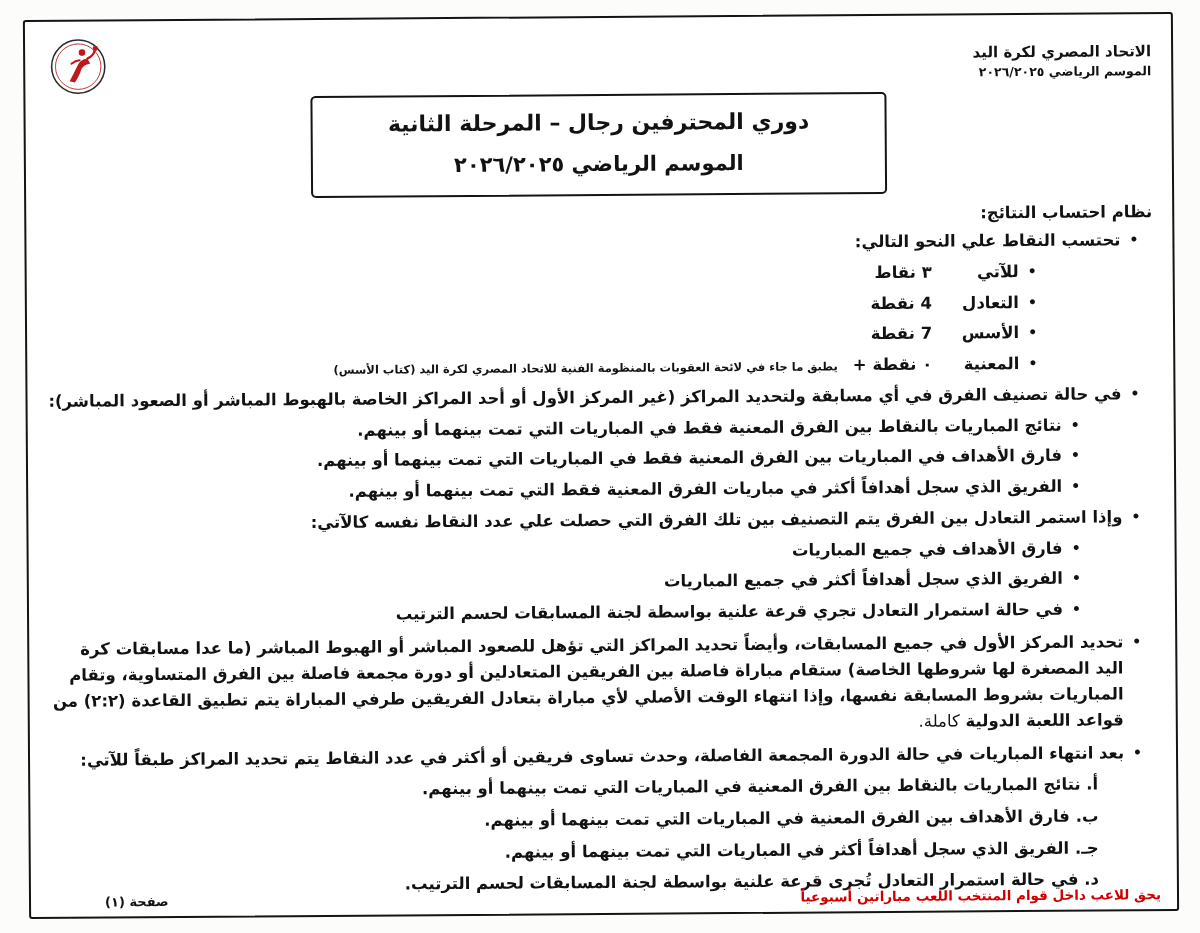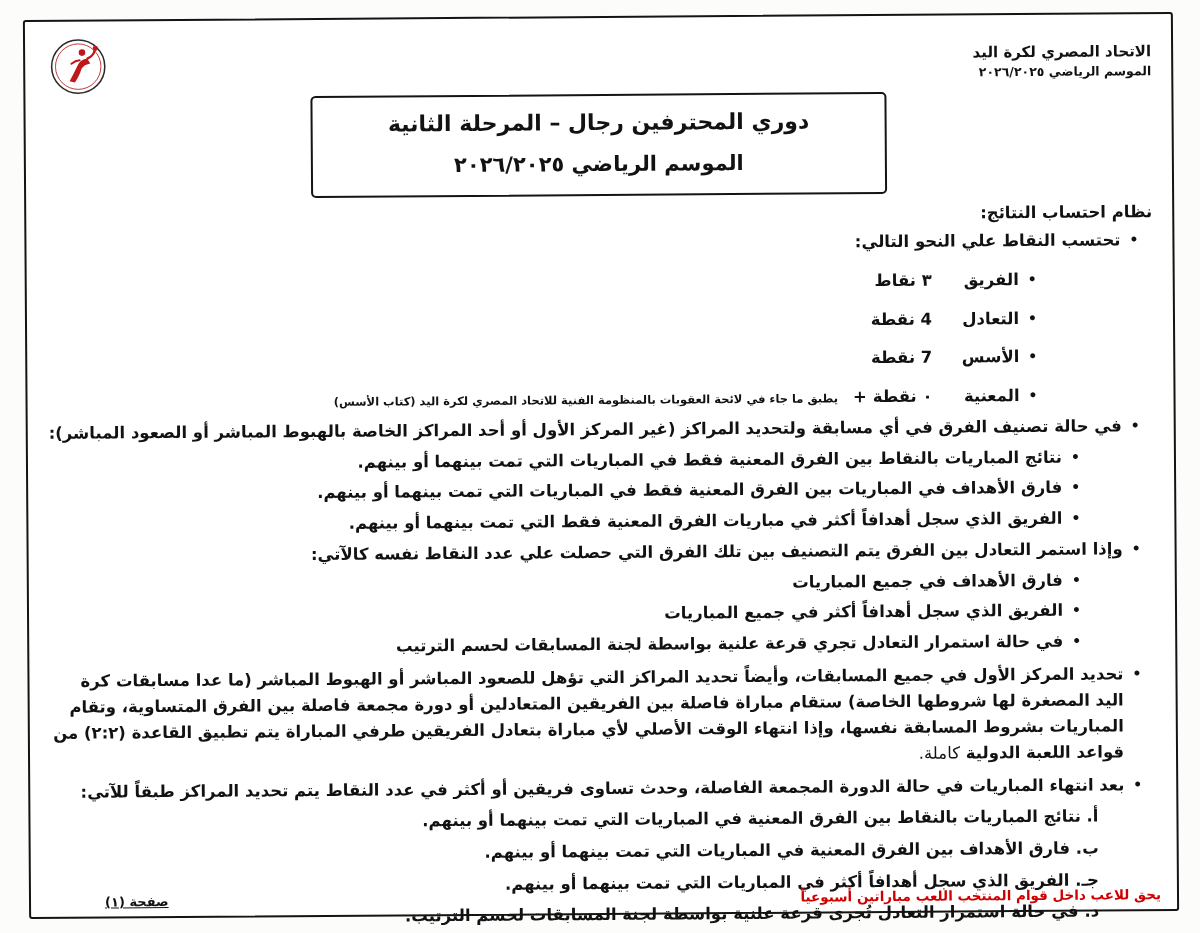--- a/index.html
+++ b/index.html
@@ -46,34 +46,34 @@
   .li { display: flex; align-items: baseline; gap: 9px; margin: 0 0 9px 0;
         font-size: 16.5px; font-weight: 600; line-height: 1.32; text-align: right; }
   .li .blt { flex: 0 0 auto; font-size: 14px; transform: translateY(-1px); }
   .lvl1 { padding-right: 16px; }
   .lvl2 { padding-right: 76px; }
   .lvl3 { padding-right: 118px; }
   .lettered { padding-right: 60px; margin: 0 0 10px 0; font-size: 16.5px; font-weight: 600;
               text-align: right; line-height: 1.32; }
 
   .point-row .p-label { display: inline-block; min-width: 78px; }
-  .point-row .p-value { display: inline-block; margin-top: 8px; }
+  .point-row .p-value { display: inline-block; }
   .point-row .p-note { font-size: 11.5px; font-weight: 600; margin-right: 6px; }
 
   .para { line-height: 1.58; }
   .bold-word { font-weight: 400; }
 
   
   .footer {
     position: absolute; bottom: 7px; right: 16px; left: 16px;
     display: flex; justify-content: space-between; align-items: baseline;
     direction: rtl; padding-left: 58px;
   }
   .footer-note { color: #cf0000; font-size: 13.5px; font-weight: 700; }
-  .footer-page { font-size: 13px; font-weight: 700; text-decoration: underline; }
+  .footer-page { font-size: 13px; font-weight: 700; }
 
   svg { display: block; }
 </style>
 </head>
 <body>
 
 <div class="page">
   <div class="page-content">
 
     <div class="header">
@@ -102,21 +102,21 @@
     <div class="doc-body">
       <div class="section-heading">نظام احتساب النتائج:</div>
 
       <div class="li lvl1">
         <span class="blt">•</span>
         <span>تحتسب النقاط علي النحو التالي:</span>
       </div>
 
       <div class="li lvl3 point-row">
         <span class="blt">•</span>
-        <span class="p-label">الفريق</span>
+        <span class="p-label">للآتي</span>
         <span class="p-value">٣ نقاط</span>
       </div>
       <div class="li lvl3 point-row">
         <span class="blt">•</span>
         <span class="p-label">التعادل</span>
         <span class="p-value">4 نقطة</span>
       </div>
       <div class="li lvl3 point-row">
         <span class="blt">•</span>
         <span class="p-label">الأسس</span>

